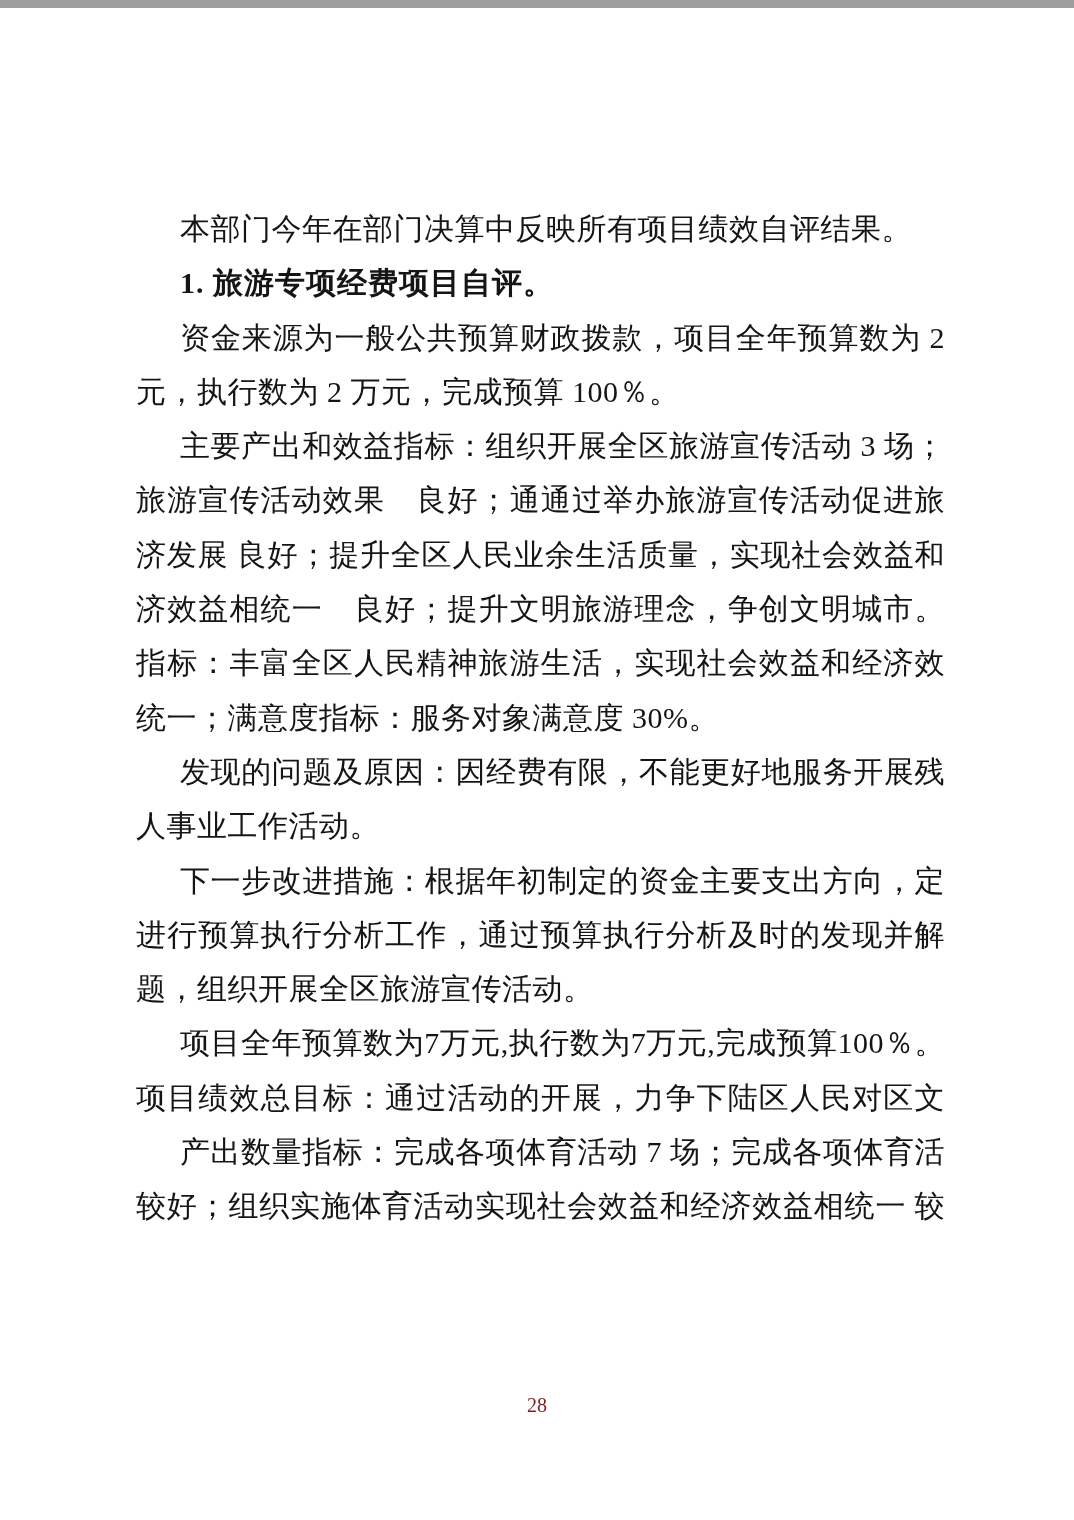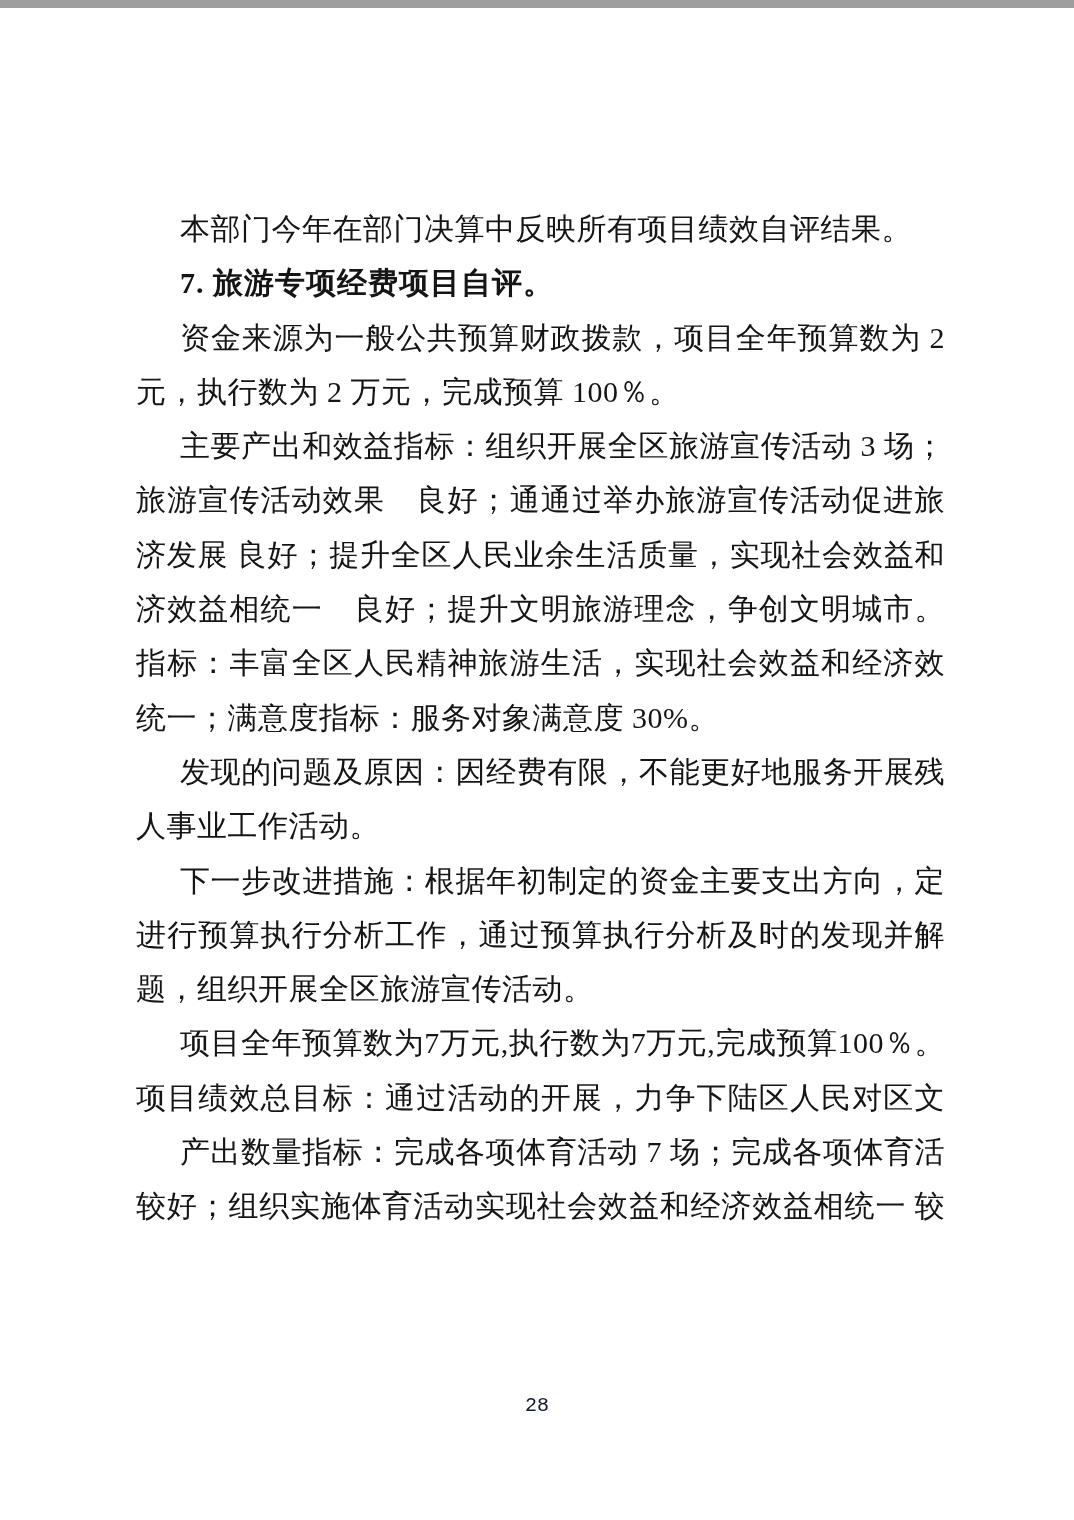--- a/index.html
+++ b/index.html
@@ -45,31 +45,31 @@
   }
   .footer {
     position: absolute;
     left: 0;
     top: 1386px;
     width: 100%;
     text-align: center;
   }
   .page-number {
     font-size: 20px;
-    color: #0f172a;
-    font-family: Liberation Mono, monospace;
+    color: #7f1d1d;
+    font-family: Liberation Serif, serif;
   }
 </style>
 </head>
 <body>
 
 <div class="page">
   <main class="doc-body">
       <div class="line indent">本部门今年在部门决算中反映所有项目绩效自评结果。</div>
-      <div class="line indent bold">7. 旅游专项经费项目自评。</div>
+      <div class="line indent bold">1. 旅游专项经费项目自评。</div>
       <div class="line indent justify">资金来源为一般公共预算财政拨款，项目全年预算数为 2 万</div>
       <div class="line">元，执行数为 2 万元，完成预算 100％。</div>
       <div class="line indent justify">主要产出和效益指标：组织开展全区旅游宣传活动 3 场；</div>
       <div class="line justify">旅游宣传活动效果　良好；通通过举办旅游宣传活动促进旅游经</div>
       <div class="line justify">济发展 良好；提升全区人民业余生活质量，实现社会效益和经</div>
       <div class="line justify">济效益相统一　良好；提升文明旅游理念，争创文明城市。质量</div>
       <div class="line justify">指标：丰富全区人民精神旅游生活，实现社会效益和经济效益相</div>
       <div class="line">统一；满意度指标：服务对象满意度 30%。</div>
       <div class="line indent justify">发现的问题及原因：因经费有限，不能更好地服务开展残疾</div>
       <div class="line">人事业工作活动。</div>

